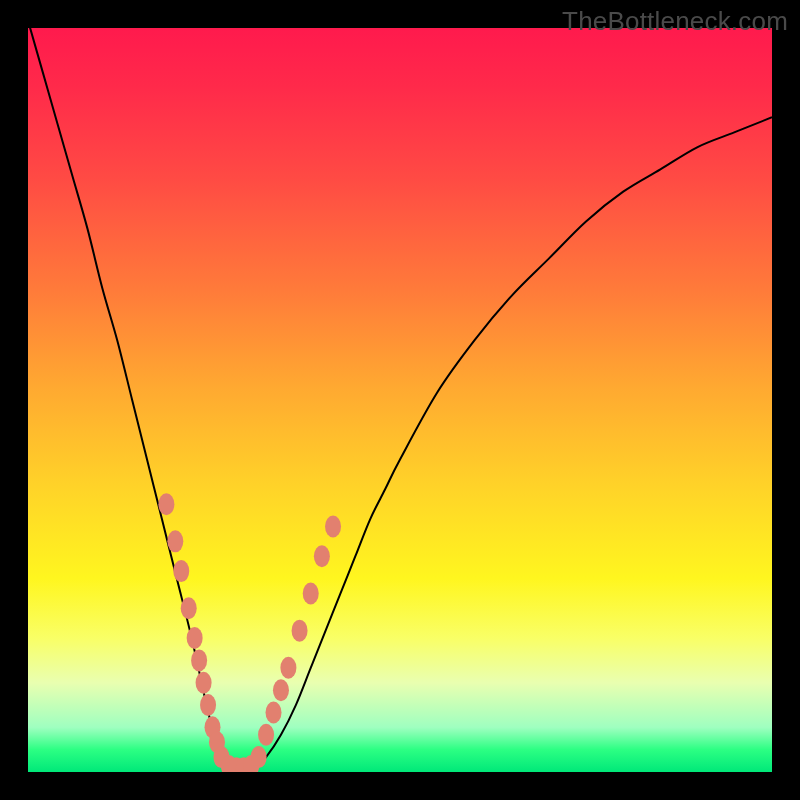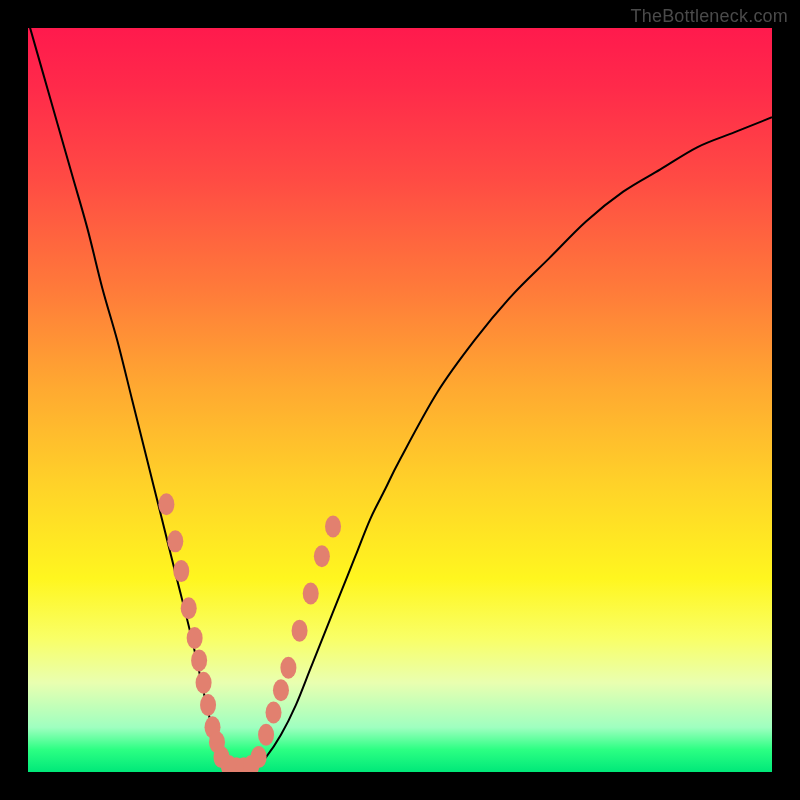--- a/index.html
+++ b/index.html
@@ -39,21 +39,21 @@
       #9fffc0 94%,
       #2cff83 97%,
       #00e879 100%
     );
   }
   .watermark {
     position: absolute;
     top: 6px;
     right: 12px;
     color: #4a4a4a;
-    font-size: 18px;
+    font-size: 26px;
     letter-spacing: 0.2px;
     font-weight: 500;
     user-select: none;
   }
   svg.overlay {
     position: absolute;
     left: 0;
     top: 0;
     width: 744px;
     height: 744px;

